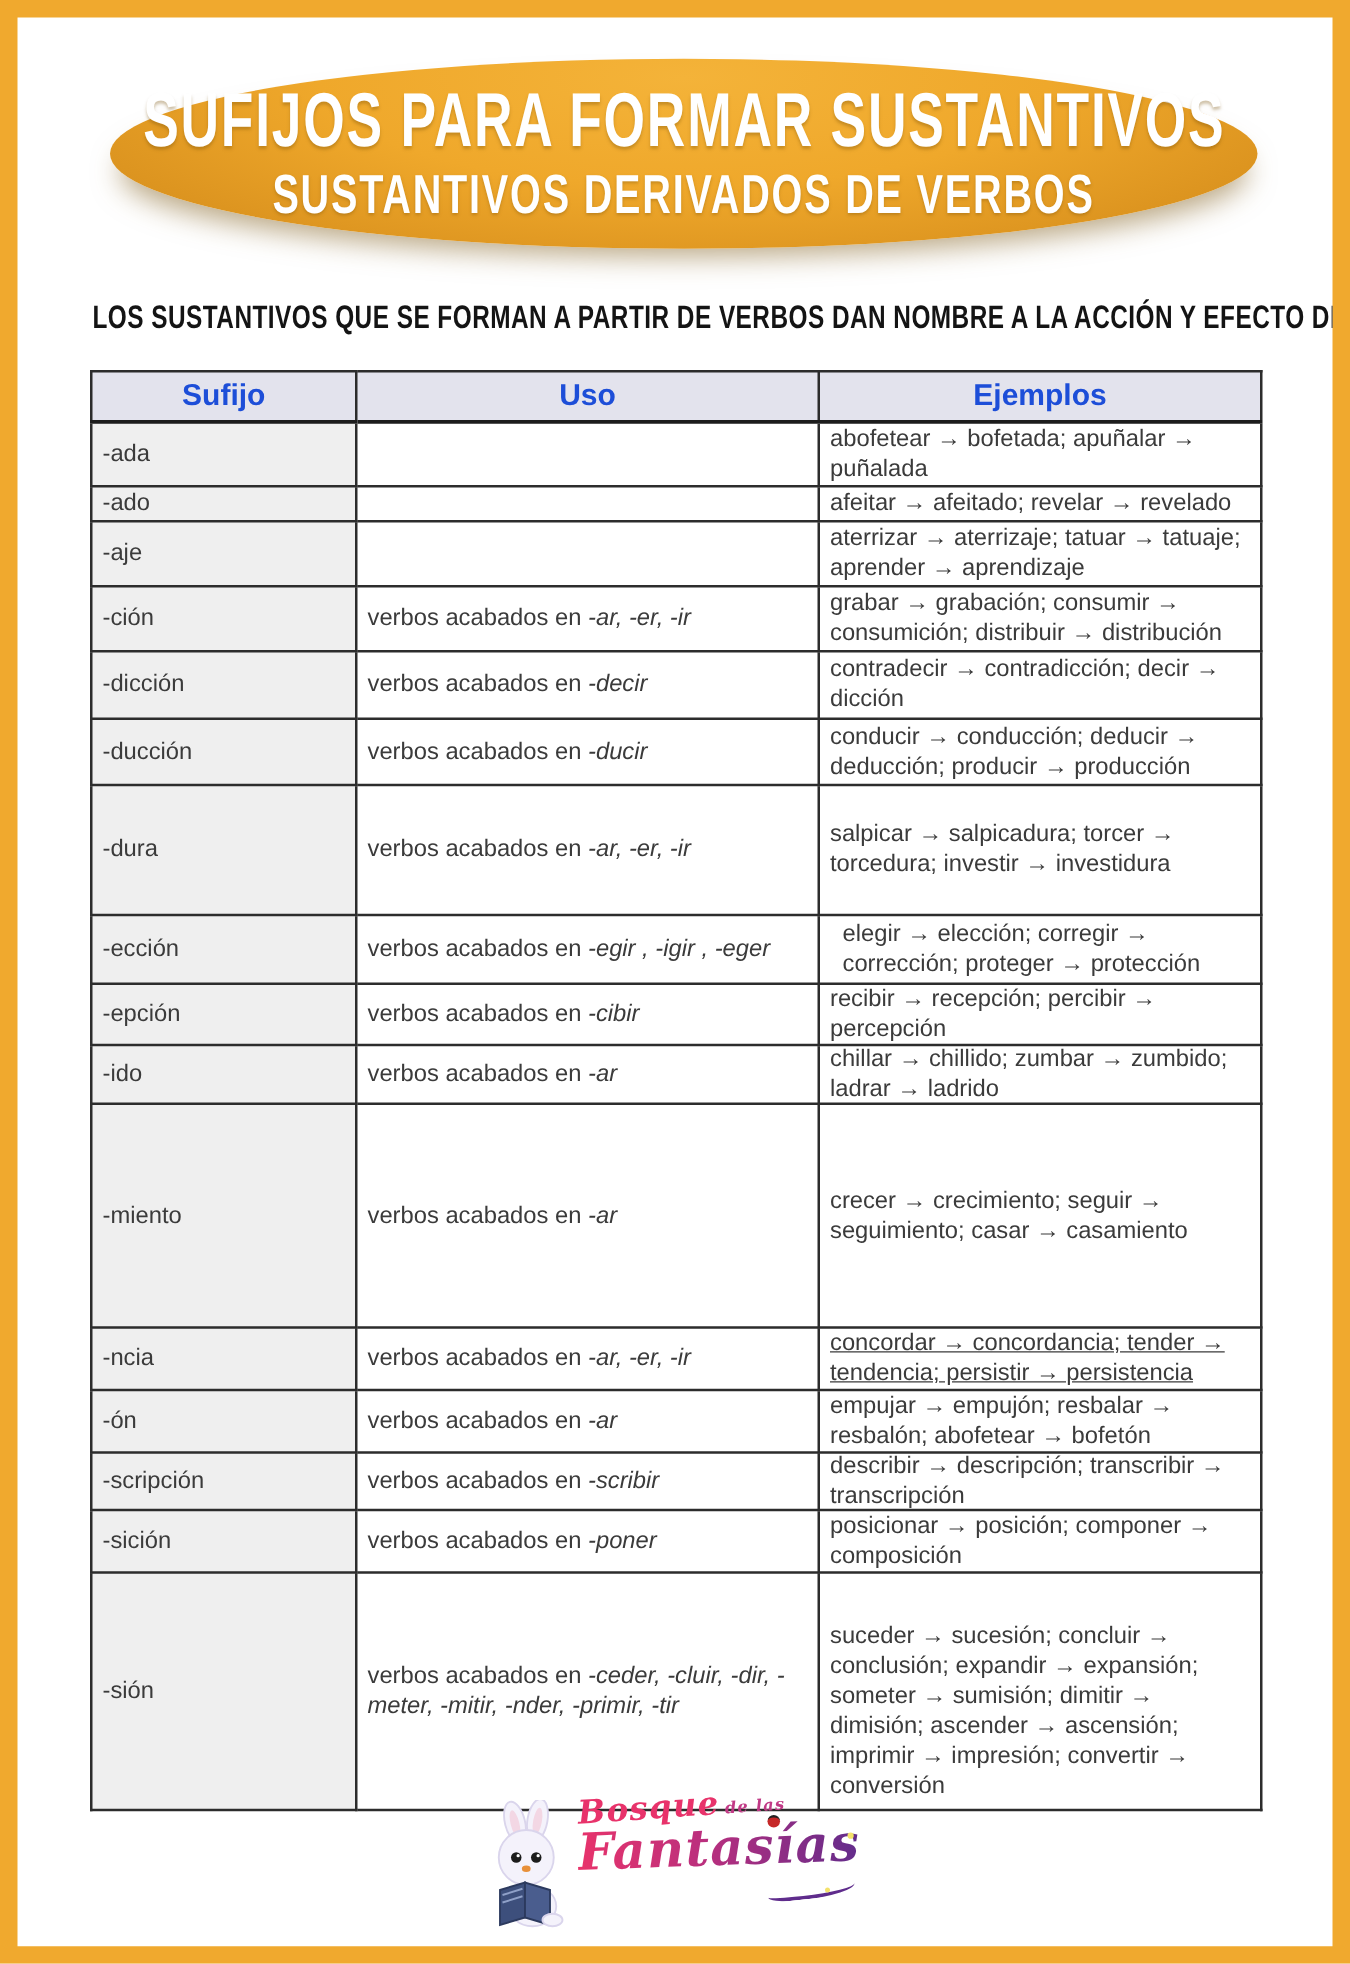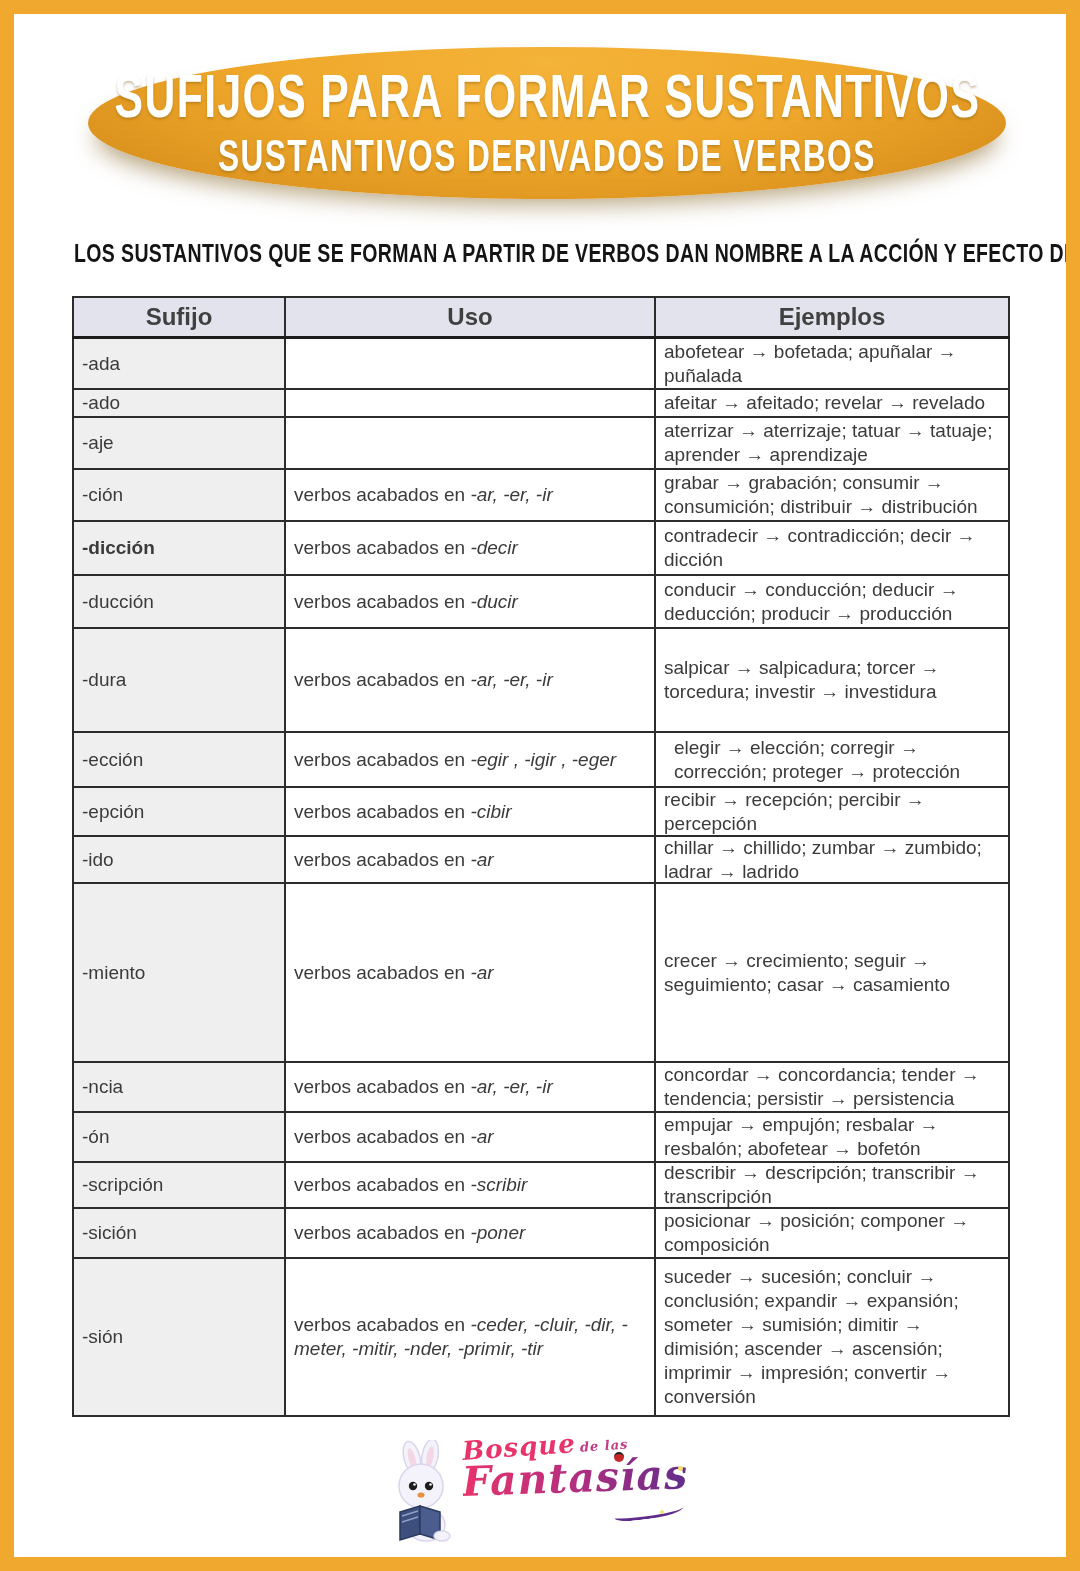--- a/index.html
+++ b/index.html
@@ -40,21 +40,21 @@
   table.suffix-table{
     position:absolute;left:58px;top:282px;width:936px;
     border-collapse:collapse;table-layout:fixed;
     font-size:19px;color:#3b3b3b;
   }
   .suffix-table col.c1{width:212px}
   .suffix-table col.c2{width:370px}
   .suffix-table col.c3{width:354px}
   .suffix-table th{
     border:2px solid #2c2c2c;border-bottom:3px solid #1c1c1c;
-    background:#E3E3ED;color:#404040;font-weight:bold;font-size:24px;
+    background:#E3E3ED;color:#1d4ed8;font-weight:bold;font-size:24px;
     height:38px;text-align:center;padding:0;
   }
   .suffix-table td{
     border:2px solid #2c2c2c;padding:0;vertical-align:middle;background:#ffffff;
   }
   .suffix-table td.sufijo{background:#EFEFEF;}
   .cw{display:flex;align-items:center;overflow:hidden;box-sizing:border-box;
       padding:1px 6px 1px 8px;line-height:1.26;}
   .uso-suf{font-style:italic;}
   
@@ -153,21 +153,21 @@
             <div class="cw" style="height: 50px;">
               <span><span>verbos acabados en </span><span class="uso-suf">-ar, -er, -ir</span></span>
             </div>
           </td>
           <td>
             <div class="cw" style="height: 50px;">grabar → grabación; consumir → consumición; distribuir → distribución</div>
           </td>
         </tr>
         <tr>
           <td class="sufijo">
-            <div class="cw" style="height: 52px; font-weight: bold;">-dicción</div>
+            <div class="cw" style="height: 52px;">-dicción</div>
           </td>
           <td>
             <div class="cw" style="height: 52px;">
               <span><span>verbos acabados en </span><span class="uso-suf">-decir</span></span>
             </div>
           </td>
           <td>
             <div class="cw" style="height: 52px;">contradecir → contradicción; decir → dicción</div>
           </td>
         </tr>
@@ -252,21 +252,21 @@
         <tr>
           <td class="sufijo">
             <div class="cw" style="height: 48px;">-ncia</div>
           </td>
           <td>
             <div class="cw" style="height: 48px;">
               <span><span>verbos acabados en </span><span class="uso-suf">-ar, -er, -ir</span></span>
             </div>
           </td>
           <td>
-            <div class="cw" style="height: 48px;">concordar → concordancia; tender → tendencia; persistir → persistencia</div>
+            <div class="cw" style="height: 48px; text-decoration: underline;">concordar → concordancia; tender → tendencia; persistir → persistencia</div>
           </td>
         </tr>
         <tr>
           <td class="sufijo">
             <div class="cw" style="height: 48px;">-ón</div>
           </td>
           <td>
             <div class="cw" style="height: 48px;">
               <span><span>verbos acabados en </span><span class="uso-suf">-ar</span></span>
             </div>
@@ -304,21 +304,21 @@
         <tr>
           <td class="sufijo">
             <div class="cw" style="height: 148px;">-sión</div>
           </td>
           <td>
             <div class="cw" style="height: 148px;">
               <span><span>verbos acabados en </span><span class="uso-suf">-ceder, -cluir, -dir, -meter, -mitir, -nder, -primir, -tir</span></span>
             </div>
           </td>
           <td>
-            <div class="cw" style="height: 156px;">suceder → sucesión; concluir → conclusión; expandir → expansión; someter → sumisión; dimitir → dimisión; ascender → ascensión; imprimir → impresión; convertir → conversión</div>
+            <div class="cw" style="height: 156px; margin-top: 32px;">suceder → sucesión; concluir → conclusión; expandir → expansión; someter → sumisión; dimitir → dimisión; ascender → ascensión; imprimir → impresión; convertir → conversión</div>
           </td>
         </tr>
       </tbody>
   </table>
 
   <div class="logo">
     <svg width="66" height="104" viewBox="0 0 66 104">
 
       <ellipse cx="22" cy="18" rx="8" ry="17" fill="#F4F2FB" stroke="#DAD5EC" stroke-width="1.5" transform="rotate(-14 22 18)"></ellipse>
       <ellipse cx="40" cy="16" rx="8" ry="17" fill="#F4F2FB" stroke="#DAD5EC" stroke-width="1.5" transform="rotate(10 40 16)"></ellipse>

